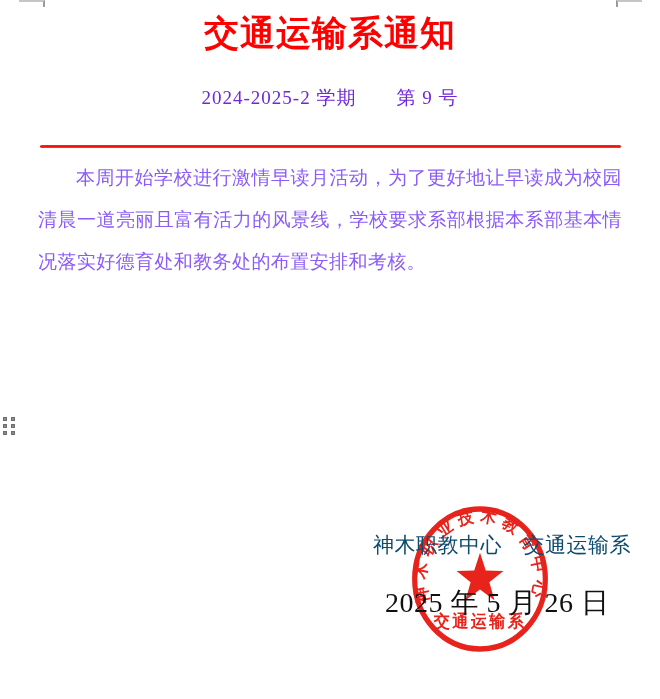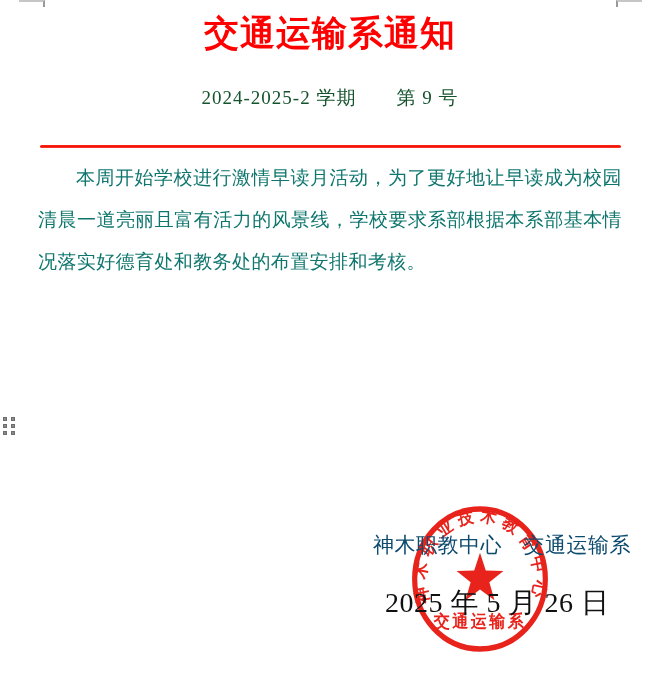--- a/index.html
+++ b/index.html
@@ -41,21 +41,21 @@
   }
 
   .doc-subtitle {
     position: absolute;
     top: 85px;
     left: 0;
     width: 100%;
     text-align: center;
     font-size: 19px;
     letter-spacing: 1px;
-    color: #14532d;
+    color: #6d28d9;
   }
 
   .red-rule {
     position: absolute;
     top: 145px;
     left: 40px;
     width: 581px;
     height: 3px;
     background: linear-gradient(180deg, #ff2a1a 0%, #ee0f06 60%, #ff4d40 100%);
     border-radius: 2px;
@@ -63,21 +63,21 @@
 
   .body-text {
     position: absolute;
     top: 157px;
     left: 38px;
     width: 584px;
     font-size: 19px;
     line-height: 42px;
     letter-spacing: 0.4px;
     text-align: justify;
-    color: #0f766e;
+    color: #8b5cf6;
   }
   .body-text p {
     margin: 0;
     text-indent: 2em;
   }
 
   
   .drag-handle {
     position: absolute;
     left: 3px;

